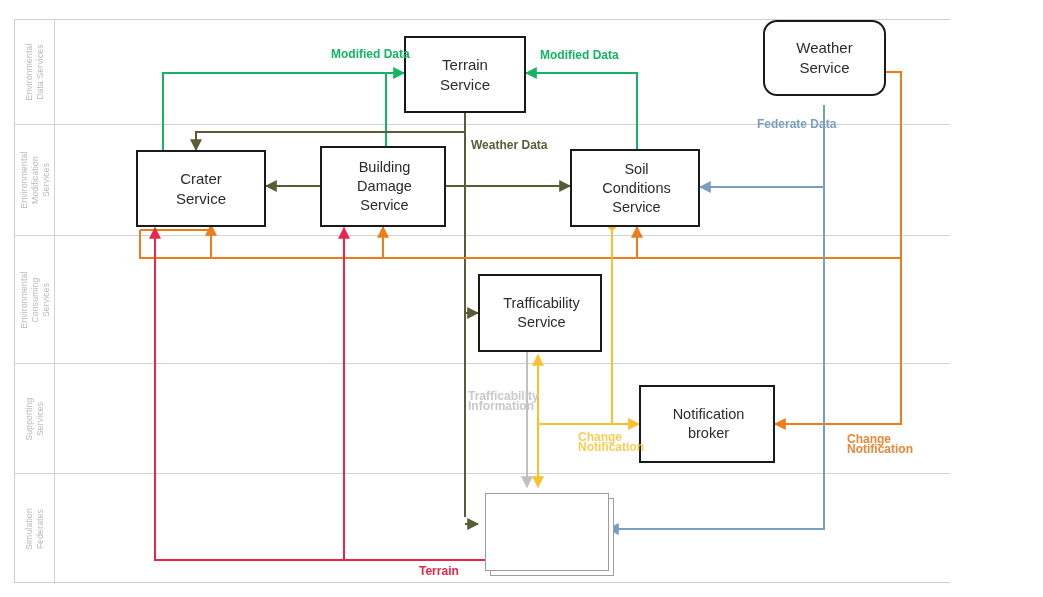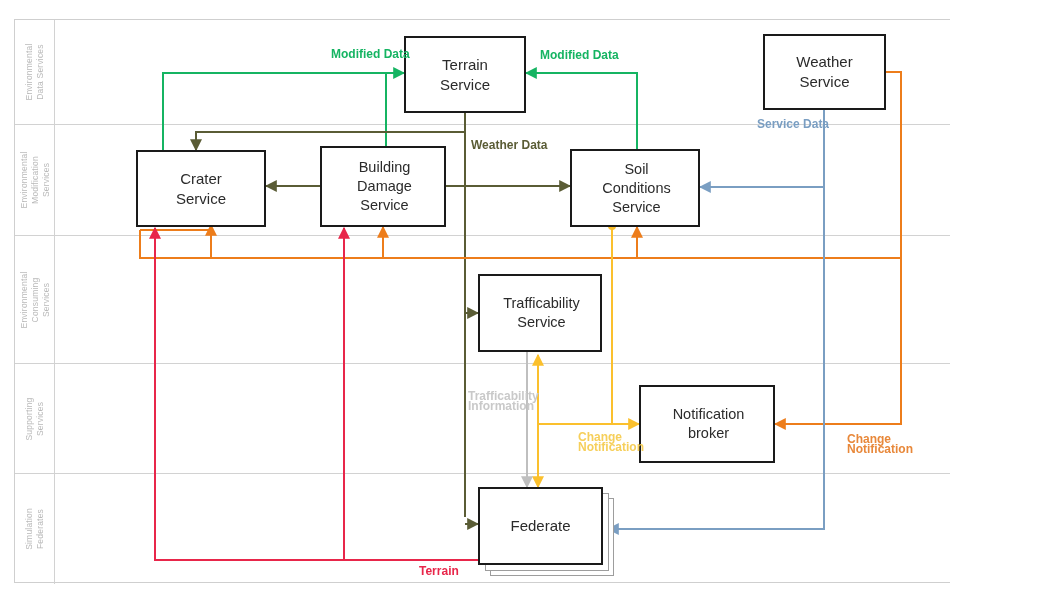--- a/index.html
+++ b/index.html
@@ -122,46 +122,43 @@
       <path d="M824,187 L824,529 L608,529" stroke="#7a9ec2" marker-end="url(#ar-blue)"></path>
 
       <path d="M601,560 L155,560 L155,228" stroke="#e8264a" marker-end="url(#ar-red)"></path>
       <path d="M344,560 L344,228" stroke="#e8264a" marker-end="url(#ar-red)"></path>
     </g>
   </svg>
 
   <div class="node" style="left:404px;top:36px;width:122px;height:77px;">
     <span>Terrain<br>Service</span>
   </div>
-  <div class="node" style="left:763px;top:34px;width:123px;height:76px;">
+  <div class="node" style="left:763px;top:20px;width:123px;height:76px;border-radius:14px;">
     <span>Weather<br>Service</span>
   </div>
   <div class="node" style="left:136px;top:150px;width:130px;height:77px;">
     <span>Crater<br>Service</span>
   </div>
   <div class="node small" style="left:320px;top:146px;width:126px;height:81px;">
     <span>Building<br>Damage<br>Service</span>
   </div>
   <div class="node small" style="left:570px;top:149px;width:130px;height:78px;">
     <span>Soil<br>Conditions<br>Service</span>
   </div>
   <div class="node small" style="left:478px;top:274px;width:124px;height:78px;">
     <span>Trafficability<br>Service</span>
   </div>
   <div class="node small" style="left:639px;top:385px;width:136px;height:78px;">
     <span>Notification<br>broker</span>
   </div>
 
   <div class="stackshadow" style="left:490px;top:498px;width:124px;height:78px;"></div>
   <div class="stackshadow" style="left:485px;top:493px;width:124px;height:78px;"></div>
-  <div class="node" style="left:478px;top:487px;width:125px;height:78px;">
-    <span>Federate</span>
-  </div>
 
   <div class="lbl" style="left:331px;top:49px;color:#15b462;">Modified Data</div>
   <div class="lbl" style="left:540px;top:50px;color:#15b462;">Modified Data</div>
   <div class="lbl" style="left:471px;top:140px;color:#5a5c35;">Weather Data</div>
-  <div class="lbl" style="left:757px;top:119px;color:#7a9ec2;">Service Data</div>
+  <div class="lbl" style="left:757px;top:119px;color:#7a9ec2;">Federate Data</div>
   <div class="lbl wrap" style="left:468px;top:391px;color:#c9c9c9;">Trafficability<br>Information</div>
   <div class="lbl wrap" style="left:578px;top:432px;color:#f6cf5a;">Change<br>Notification</div>
   <div class="lbl wrap" style="left:847px;top:434px;color:#e8883a;">Change<br>Notification</div>
   <div class="lbl" style="left:419px;top:566px;color:#e8264a;">Terrain</div>
 </div>
 
 </body></html>

